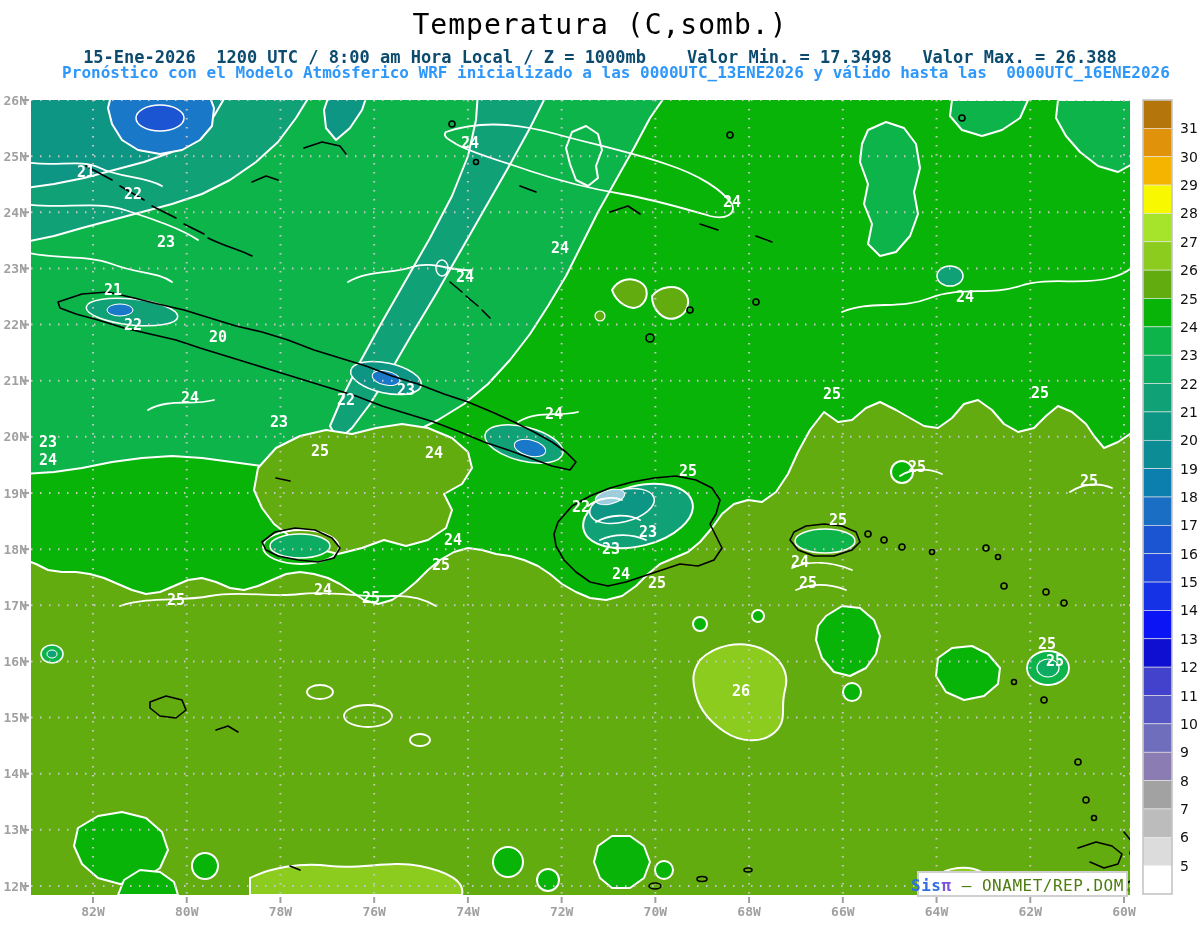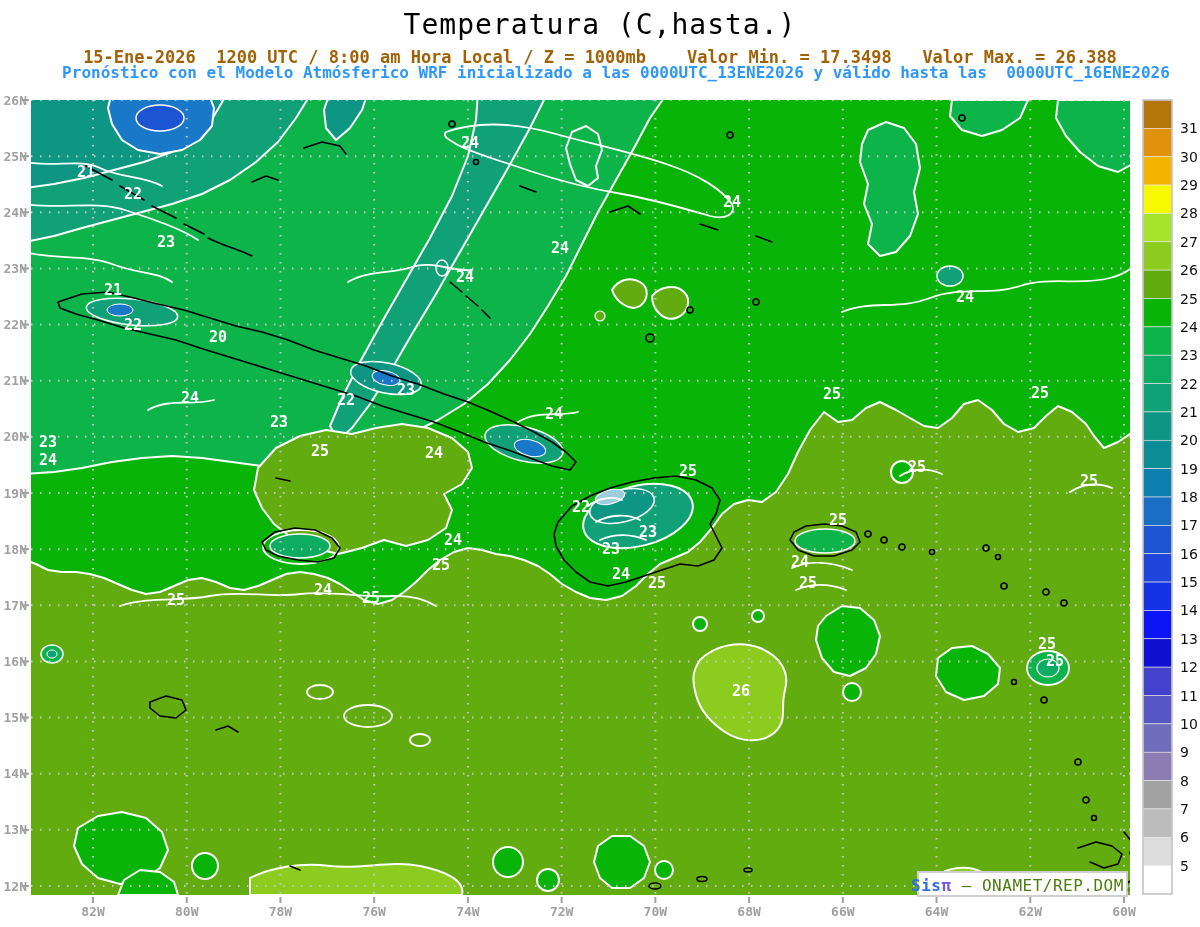--- a/index.html
+++ b/index.html
@@ -1,20 +1,20 @@
 <!DOCTYPE html>
 <html style="--g26: #8ccc1e; --g25: #62ac10; --g24: #08b408; --g23: #0cb44a; --g22: #0cac62; --g21: #10a276; --g20: #0e9684; --blue1: #1a78c8; --blue2: #1c55d2; --pale: #9ccede; --grid: #c6c6c6; --axis: #a0a0a0; --contour: #ffffff; --coast: #000000;"><head>
 <meta charset="utf-8">
 <style>
   html,body{margin:0;padding:0;background:#ffffff;}
   #page{position:relative;width:1200px;height:927px;background:#ffffff;overflow:hidden;
         font-family:"DejaVu Sans Mono","Liberation Mono",monospace;}
   .hline{position:absolute;left:0;width:1200px;text-align:center;white-space:pre;}
   #title{top:8px;font-size:28px;letter-spacing:1px;color:#000;}
-  #line2{top:47px;font-size:17px;font-weight:bold;color:#a16207;}
+  #line2{top:47px;font-size:17px;font-weight:bold;color:#0c4a6e;}
   #line3{top:63px;font-size:16px;font-weight:bold;color:#2e97fa;margin-left:16px;}
   svg{position:absolute;left:0;top:0;}
   .grid{stroke:var(--grid);stroke-width:2;stroke-dasharray:1.5 7.5;fill:none;}
   .tick{stroke:var(--axis);stroke-width:2;}
   .lat,.lon{font-family:"DejaVu Sans Mono",monospace;font-size:13px;font-weight:bold;fill:var(--axis);}
   .cbl{font-family:"DejaVu Sans","Liberation Sans",sans-serif;font-size:14px;fill:#111;}
   .cl{font-family:"DejaVu Sans Mono",monospace;font-size:15px;font-weight:bold;fill:#fff;}
   .wc{fill:none;stroke:var(--contour);stroke-width:1.8;stroke-linecap:round;stroke-linejoin:round;}
   .blob{stroke:var(--contour);stroke-width:2;stroke-linejoin:round;}
   .coast{fill:none;stroke:var(--coast);stroke-width:1.6;stroke-linecap:round;stroke-linejoin:round;}
@@ -22,21 +22,21 @@
      border:2px solid #cfcfcf;box-sizing:border-box;display:flex;align-items:flex-end;justify-content:center;
      font-size:16px;letter-spacing:0.5px;white-space:pre;}
   #watermark .sis{color:#2f6fe0;font-weight:bold;}
   #watermark .pi{color:#7a55e0;font-weight:bold;}
   #watermark .org{color:#4d7c0f;}
 </style>
 </head>
 <body>
 
 <div id="page">
-  <div id="title" class="hline">Temperatura (C,hasta.)</div>
+  <div id="title" class="hline">Temperatura (C,somb.)</div>
   <div id="line2" class="hline">15-Ene-2026  1200 UTC / 8:00 am Hora Local / Z = 1000mb    Valor Min. = 17.3498   Valor Max. = 26.388</div>
   <div id="line3" class="hline">Pronóstico con el Modelo Atmósferico WRF inicializado a las 0000UTC_13ENE2026 y válido hasta las  0000UTC_16ENE2026</div>
 
   <svg id="mapsvg" width="1200" height="927" viewBox="0 0 1200 927">
     <defs>
         <clipPath id="mapclip">
           <rect x="31" y="100" width="1099" height="795"></rect>
         </clipPath>
       </defs>
 

